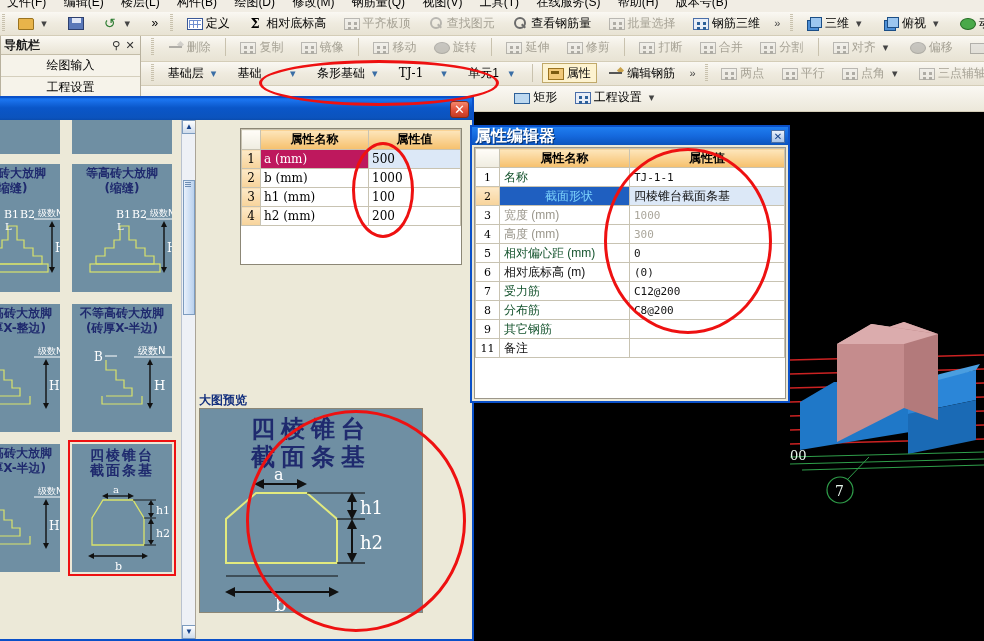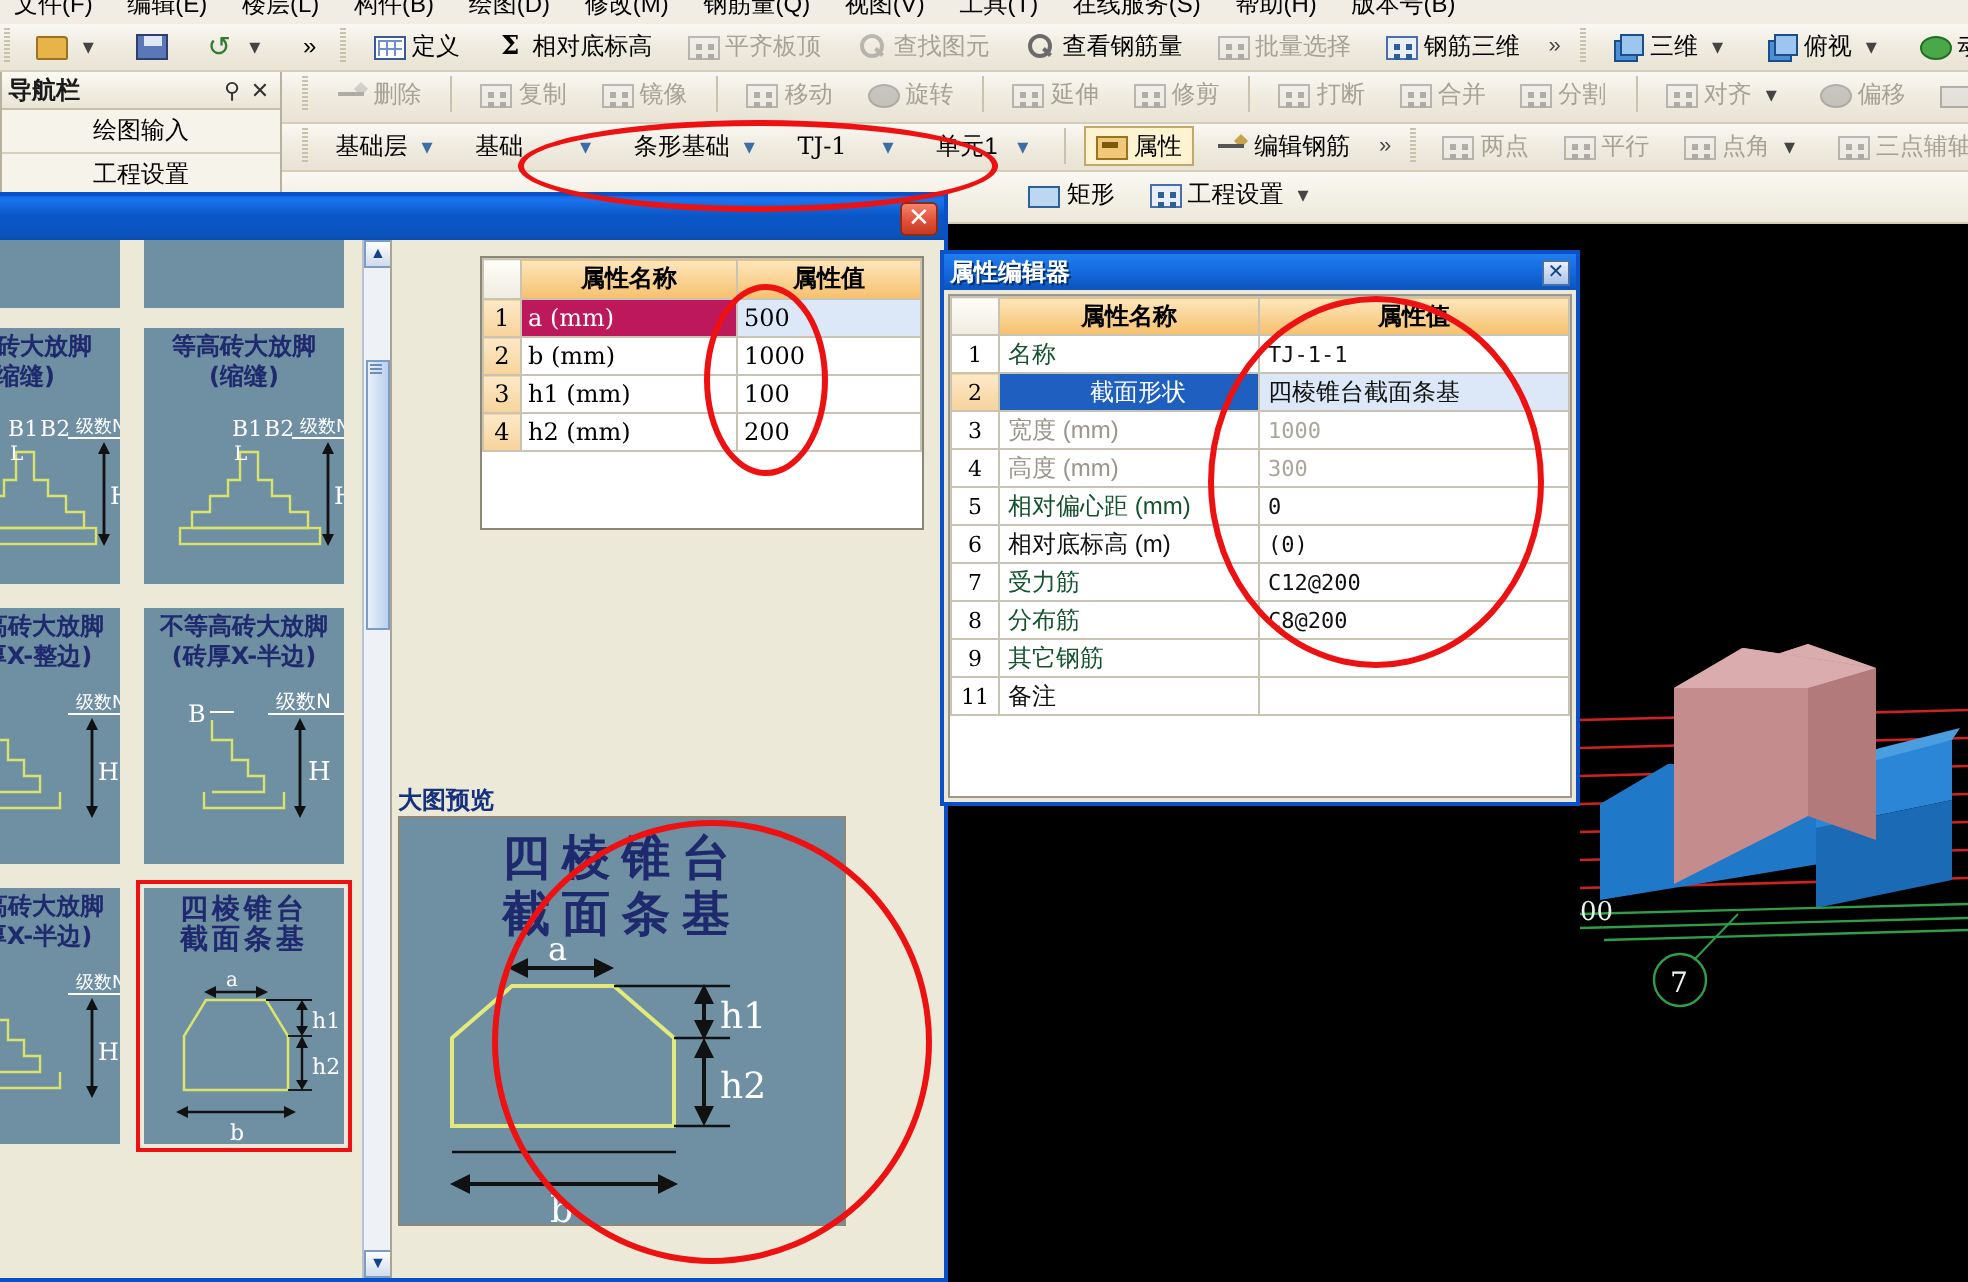--- a/index.html
+++ b/index.html
@@ -174,36 +174,36 @@
   
   .propeditor {
     position:absolute; left:470px; top:125px; width:320px; height:278px;
     border:2px solid #0a50c8; background:#ece9d8;
   }
   .pe-title {
     height:18px;
     background: linear-gradient(to bottom,#1f7ef0 0%, #1569dd 50%, #0b53bd 100%);
     display:flex; align-items:center; padding:0 3px;
   }
-  .pe-title .t { color:#fff; font-weight:bold; font-size:12px; flex:1; text-shadow:1px 1px 0 #04306e; }
+  .pe-title .t { color:#fff; font-weight:bold; font-size:16px; flex:1; text-shadow:1px 1px 0 #04306e; }
   .pe-x { width:14px;height:13px; background:linear-gradient(to bottom,#e9f0fb,#a9c3e6);
     border:1px solid #4a6fa5; color:#15428b; font-size:10px; line-height:11px; text-align:center; font-weight:bold;}
   .pe-body { position:absolute; left:2px; top:20px; right:2px; bottom:2px; background:#fff; border:1px solid #9c978a; overflow:hidden;}
   table.pt { border-collapse:collapse; width:100%; table-layout:fixed; }
   table.pt th, table.pt td { border:1px solid #c8c3b2; font-size:12px; height:19px; padding:0 4px; }
   table.pt th { background:linear-gradient(to bottom,#fde6bc,#f6c06c); font-weight:bold; text-align:center; color:#000; }
   table.pt th.c0 { background:linear-gradient(to bottom,#fffdf8,#efece0); width:24px; }
   table.pt td.n { width:24px; text-align:center; background:#fff; font-family:"DejaVu Serif",serif; font-size:11px; }
   table.pt td.k { color:#14532d; }
   table.pt td.k.gray { color:#9a968c; }
   table.pt td.k.black { color:#111; }
   table.pt td.v { font-family:"DejaVu Sans Mono","DejaVu Sans",monospace; font-size:11px; color:#111; }
   table.pt td.v.gray { color:#aaa69b; }
   table.pt tr.sel td.n { background:linear-gradient(to bottom,#fde9c8,#f7d39a); }
-  table.pt tr.sel td.k { background:#1f5fc0; color:#ffffff;padding-left:45px; }
+  table.pt tr.sel td.k { background:#1f5fc0; color:#7dd3fc;padding-left:45px; }
   table.pt tr.sel td.v { background:#dce8f7; }
   .plusbox { display:inline-block; width:11px;height:11px; border:1px solid #8a8578; background:#fff;
     font-size:9px; line-height:9px; text-align:center; color:#333; margin-right:4px; vertical-align:-1px; }
 
   
   .viewport { position:absolute; left:790px; top:112px; width:194px; height:529px; background:#000; overflow:hidden; }
 
   
   .ann { position:absolute; border:3px solid #ee1111; border-radius:50%; pointer-events:none; }
 </style>

